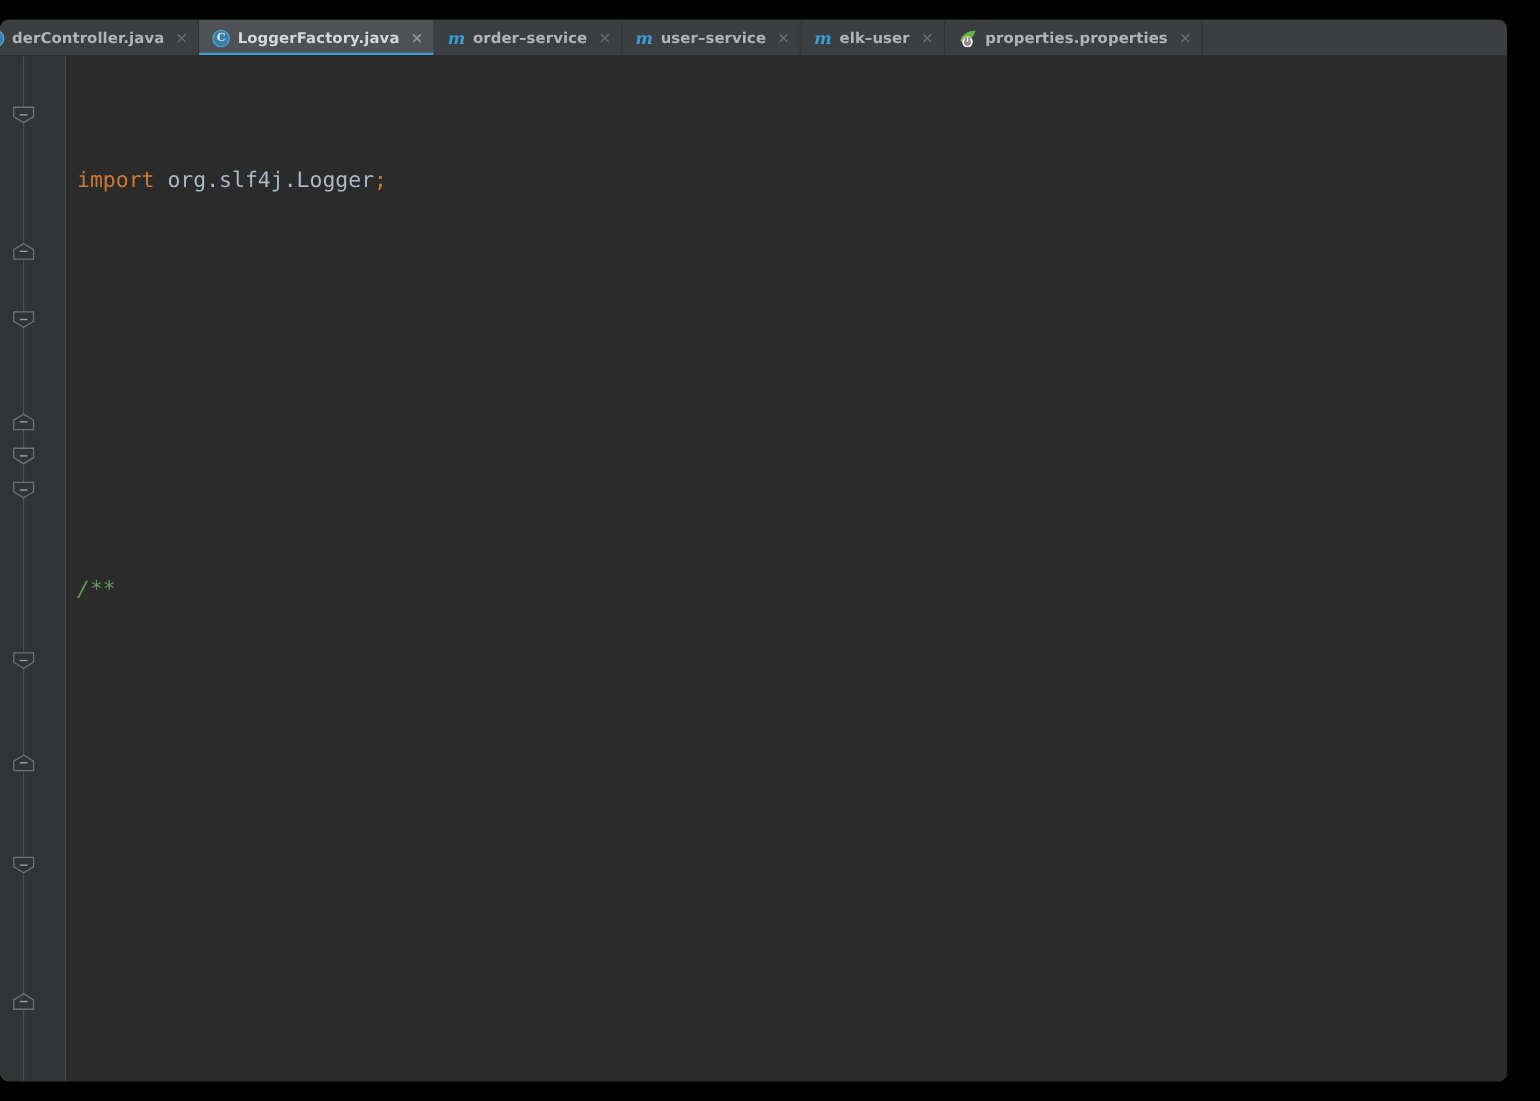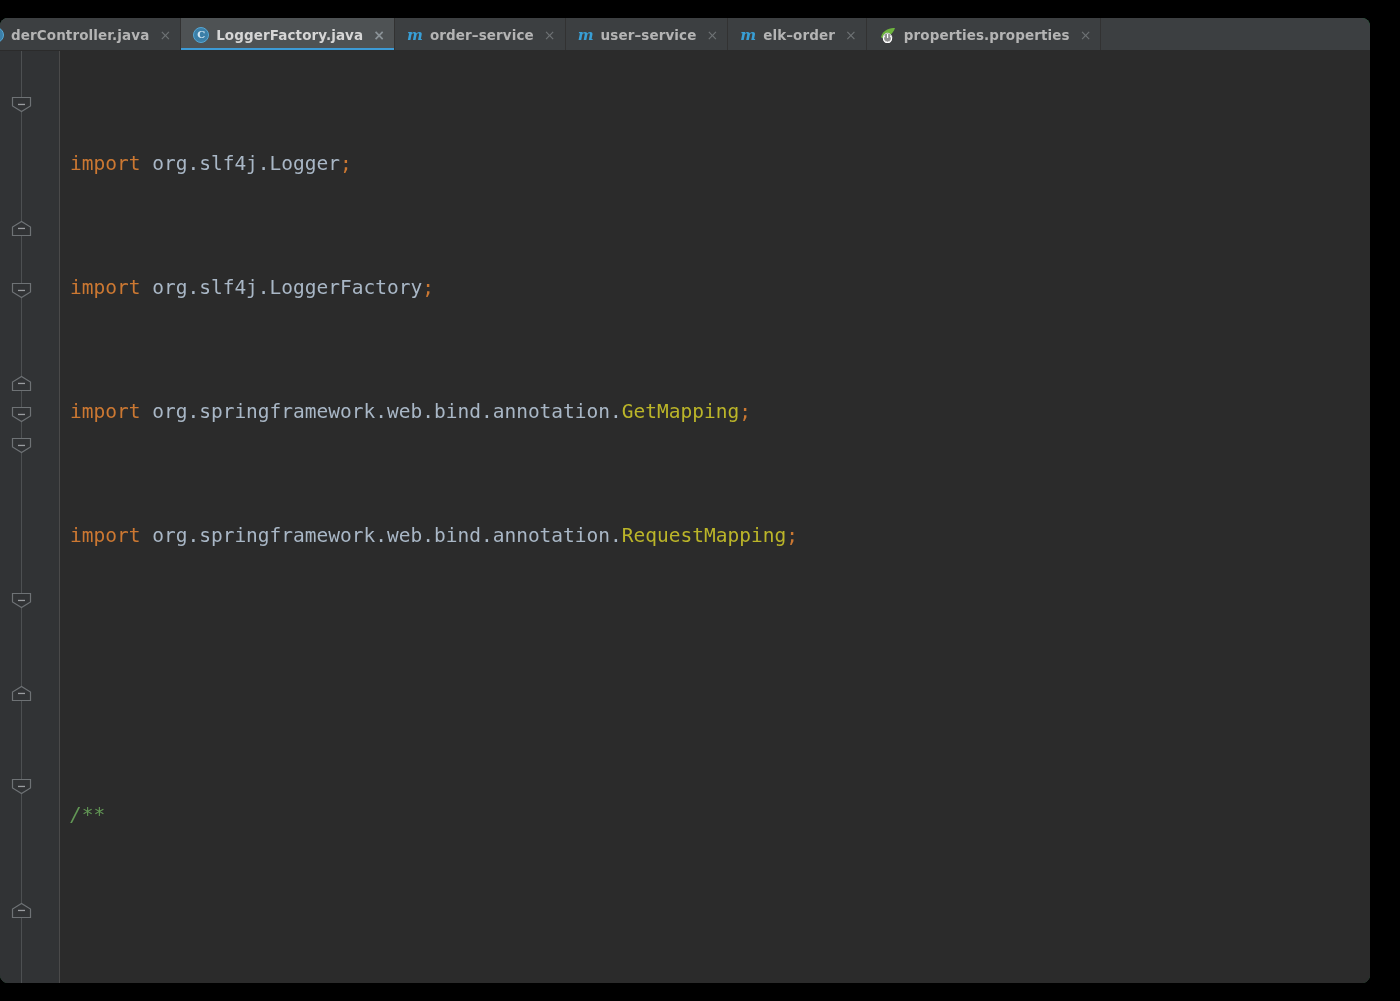--- a/index.html
+++ b/index.html
@@ -186,21 +186,21 @@
     </div>
 
     <div class="tab inactive">
       <span class="ic ic-maven">m</span>
       <span class="tab-label">user–service</span>
       <span class="tab-close">×</span>
     </div>
 
     <div class="tab inactive">
       <span class="ic ic-maven">m</span>
-      <span class="tab-label">elk–order</span>
+      <span class="tab-label">elk–user</span>
       <span class="tab-close">×</span>
     </div>
 
     <div class="tab inactive">
       <span class="ic ic-spring">
         <svg width="18" height="16" viewBox="0 0 18 16">
           <path d="M2 10 C4 2, 12 1, 16 1 C14 7, 9 11, 3 11 Z" fill="#6cb33e"></path>
           <circle cx="8.5" cy="10.5" r="4.3" fill="#8d8d8d" stroke="#d8d8d8" stroke-width="1"></circle>
           <rect x="8" y="7" width="1.2" height="4" fill="#ffffff"></rect>
           <path d="M6 8.6 A4 4 0 1 0 11 8.6" fill="none" stroke="#ffffff" stroke-width="1.2"></path>
@@ -284,25 +284,22 @@
           <rect x="8" y="7.8" width="7" height="1.3" fill="#9a9da0"></rect>
         </svg>
       </div>
     </div>
 
     <div id="code">
       <div id="lines">
 
         <div class="line"><span class="kw">import</span> <span class="txt">org.slf4j.Logger</span><span class="kw">;</span></div>
 
-        <div class="line"><span class="kw">import</span> <span class="txt">org.slf4j.LoggerFactory</span><span class="kw">;</span></div>
-
-        <div class="line"><span class="kw">import</span> <span class="txt">org.springframework.web.bind.annotation.</span><span class="cls">GetMapping</span><span class="kw">;</span></div>
-
-        <div class="line"><span class="kw">import</span> <span class="txt">org.springframework.web.bind.annotation.</span><span class="cls">RequestMapping</span><span class="kw">;</span></div>
+
+
 
 
         <div class="line">&nbsp;</div>
 
         <div class="line"><span class="cmt">/**</span></div>
 
         
 
         
 

